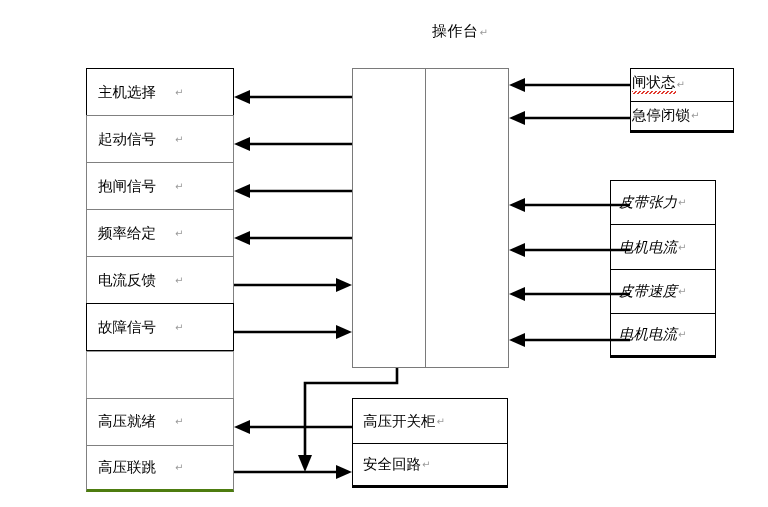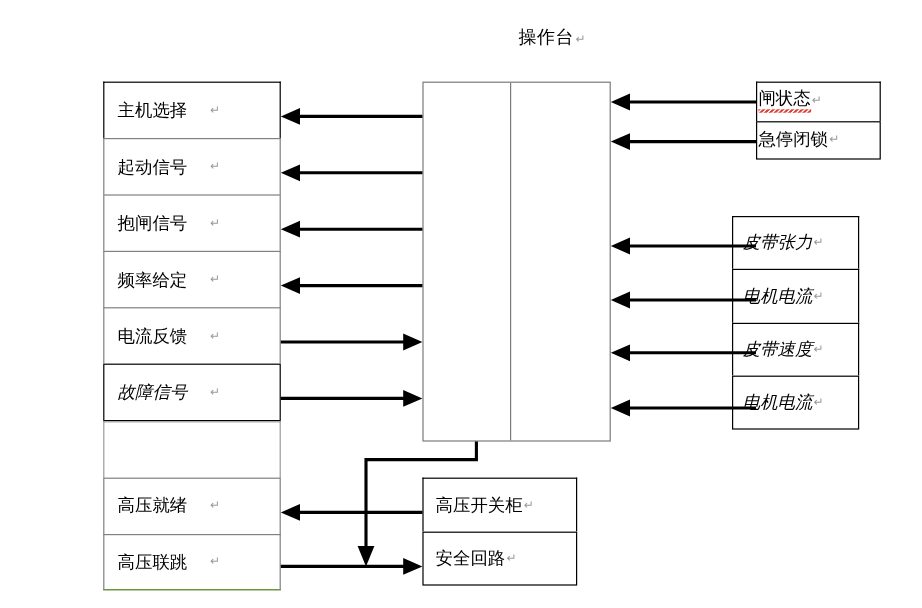--- a/index.html
+++ b/index.html
@@ -39,27 +39,27 @@
     border-bottom:none;
     display:flex;
     align-items:center;
     padding-left:11px;
     font-size:14.5px;
     color:#000;
     white-space:nowrap;
     background:#fff;
     position:relative;
   }
-  .cell:last-child{border-bottom:1px solid #4d7c0f;}
+  .cell:last-child{border-bottom:3px solid #4d7c0f;}
 
   
   #left-table{left:86px;top:68px;width:148px;height:424px;}
   #left-table .cell{height:47.1px;gap:18px;}
   #left-table .cell.r1{border-color:#000;}
-  #left-table .cell.r6{border:1px solid #000;font-style:italic;}
+  #left-table .cell.r6{border:1px solid #000;}
   #left-table .cell.r7{border-color:#9a9a9a;}
 
   
   #console{
     position:absolute;left:352px;top:68px;width:157px;height:300px;
     box-sizing:border-box;border:1px solid #7a7a7a;background:#fff;
   }
   #console .divider{
     position:absolute;left:72px;top:0;width:1px;height:100%;
     background:#7a7a7a;
@@ -76,21 +76,21 @@
     background-size:4px 3px;
     background-position:left bottom;
     padding-bottom:2px;
   }
 
   
   #right-bottom{left:610px;top:180px;width:106px;height:178px;font-style:italic;}
   #right-bottom .cell{height:44.4px;font-size:14.5px;padding-left:8px;border-color:#000;}
 
   
-  #bottom-box{left:352px;top:398px;width:129px;height:90px;}
+  #bottom-box{left:352px;top:398px;width:156px;height:90px;}
   #bottom-box .cell{height:45px;font-size:14.5px;padding-left:10px;border-color:#000;}
 
   
   .conn{position:absolute;pointer-events:none;}
   svg{display:block;overflow:visible;}
   .ln{stroke:#000;stroke-width:2.6px;fill:none;}
   .ahead{fill:#000;stroke:none;}
 </style>
 </head>
 <body>

